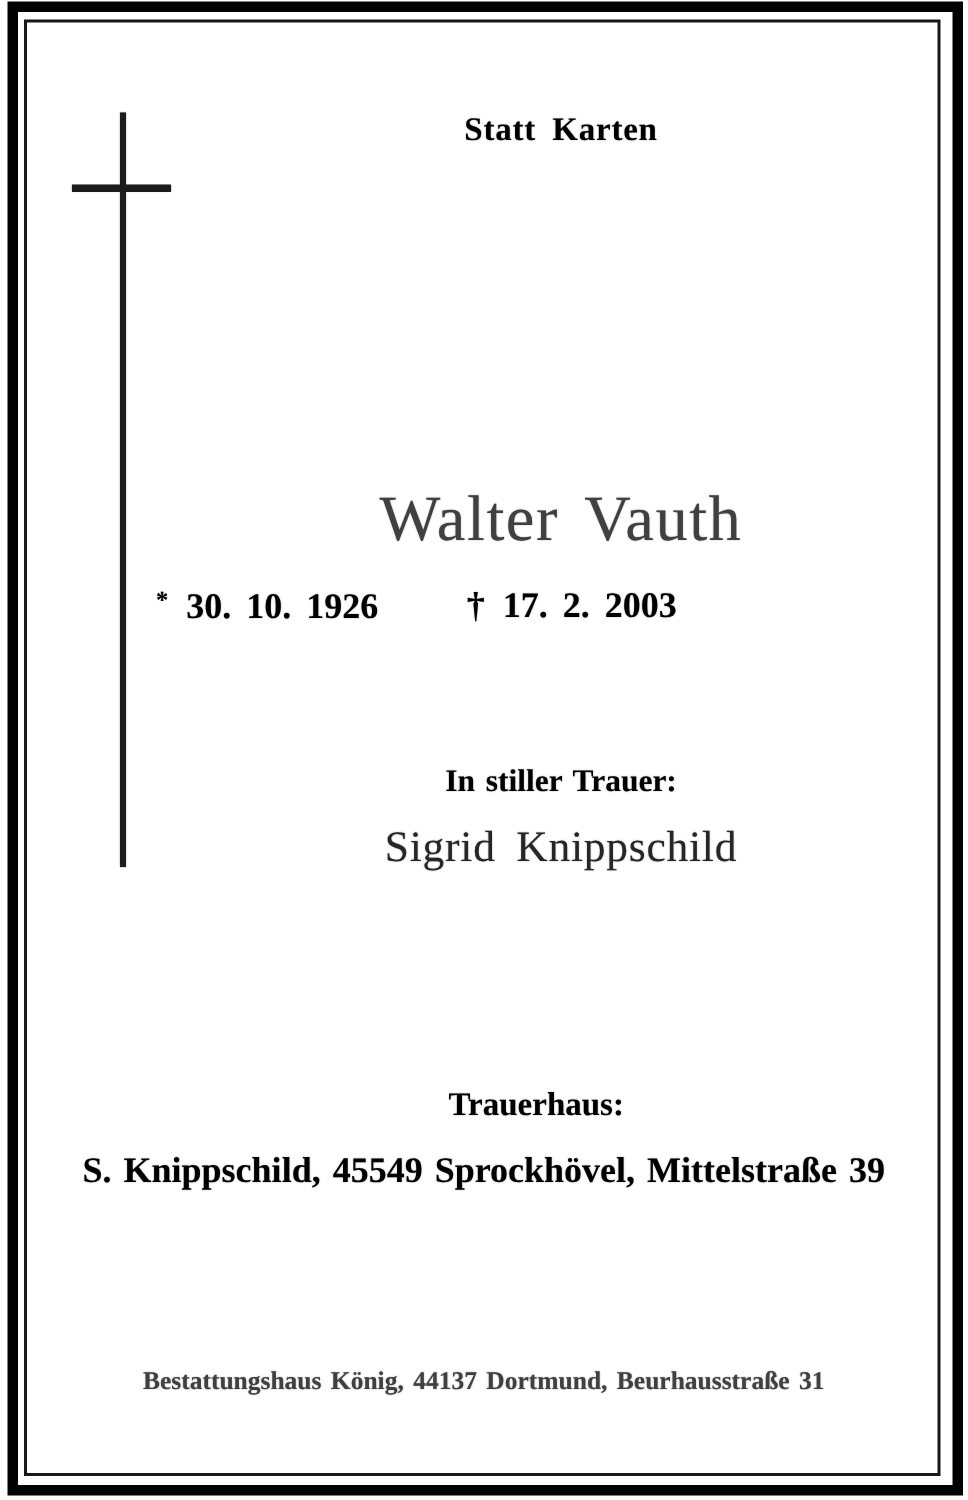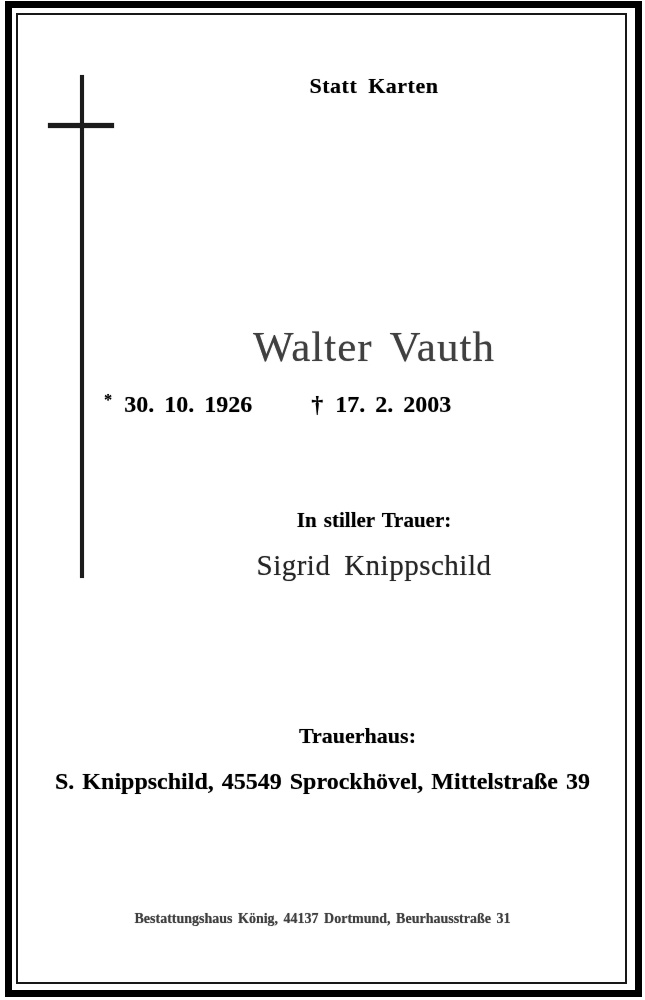--- a/index.html
+++ b/index.html
@@ -63,21 +63,21 @@
   .name       { top: 322px; font-size: 43px; font-weight: 400; color: #404040; letter-spacing: 1px; word-spacing: 6px; }
   .dates      { top: 391px; font-size: 24px; font-weight: 700; display: flex; justify-content: flex-start; gap: 59px; word-spacing: 4px; }
   .birth-sym  { font-size: 0.68em; vertical-align: 0.42em; letter-spacing: 2px; }
   .death-sym  { letter-spacing: 2px; }
   .intro      { top: 508px; font-size: 21px; font-weight: 700; word-spacing: 2px; }
   .mourner    { top: 549px; font-size: 29px; font-weight: 400; color: #262626; word-spacing: 6px; letter-spacing: 0.5px; }
   .address    { top: 673px; font-size: 23px; font-weight: 700; word-spacing: 3px; }
   .th-label   { top: 723px; font-size: 22px; font-weight: 700; margin-left: 35px; }
   .th-addr    { top: 748px; font-size: 24px; font-weight: 700; word-spacing: 2px; margin-top: 20px; }
   .burial     { top: 863px; font-size: 20px; font-weight: 700; color: #3a3a3a; word-spacing: 3px; }
-  .home       { top: 911px; font-size: 14px; font-weight: 700; color: #404040; word-spacing: 2px; }
+  .home       { top: 911px; font-size: 17px; font-weight: 700; color: #404040; word-spacing: 2px; }
 </style>
 </head>
 <body>
 
 <div id="card">
 
   <div class="frame-thick"></div>
   <div class="frame-thin"></div>
 
   <div>

